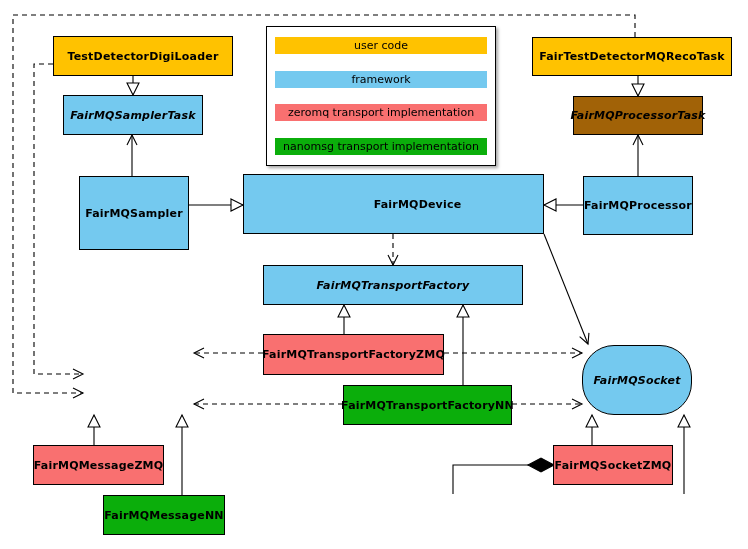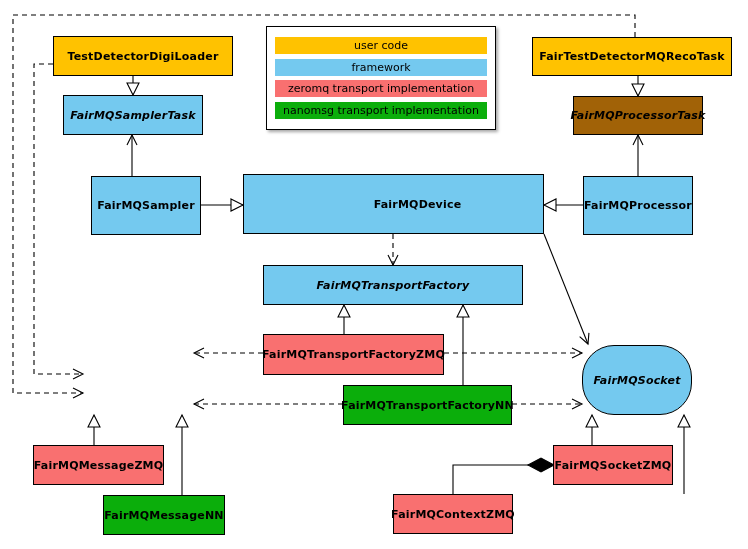--- a/index.html
+++ b/index.html
@@ -30,21 +30,21 @@
     font-weight: bold;
     color: #000000;
     white-space: nowrap;
     letter-spacing: 0.2px;
   }
   .node.abstract { font-style: italic; }
   .legend {
     position: absolute;
     z-index: 2;
     left: 266px; top: 26px;
-    width: 230px; height: 104px;
+    width: 230px; height: 140px;
     background: #ffffff;
     border: 1px solid #000000;
     box-sizing: border-box;
     box-shadow: 2px 2px 3px rgba(0,0,0,0.35);
     display: flex;
     flex-direction: column;
     justify-content: space-between;
     padding: 10px 8px;
   }
   .legend-item {
@@ -102,25 +102,24 @@
     <div class="legend-item" style="background-color: rgb(255, 194, 0);">user code</div>
     <div class="legend-item" style="background-color: rgb(116, 201, 239);">framework</div>
     <div class="legend-item" style="background-color: rgb(249, 112, 112);">zeromq transport implementation</div>
     <div class="legend-item" style="background-color: rgb(11, 174, 11);">nanomsg transport implementation</div>
   </div>
 
   <div class="node" style="left: 53px; top: 36px; width: 180px; height: 40px; background-color: rgb(255, 194, 0);">TestDetectorDigiLoader</div>
   <div class="node" style="left: 532px; top: 37px; width: 200px; height: 39px; background-color: rgb(255, 194, 0);">FairTestDetectorMQRecoTask</div>
   <div class="node abstract" style="left: 63px; top: 95px; width: 140px; height: 40px; background-color: rgb(116, 201, 239);">FairMQSamplerTask</div>
   <div class="node abstract" style="left: 573px; top: 96px; width: 130px; height: 39px; background-color: #a16207;">FairMQProcessorTask</div>
-  <div class="node" style="left: 91px; top: 176px; width: 110px; height: 59px; background-color: rgb(116, 201, 239);">FairMQSampler</div>
+  <div class="node" style="left: 79px; top: 176px; width: 110px; height: 74px; background-color: rgb(116, 201, 239);">FairMQSampler</div>
   <div class="node" style="left: 243px; top: 174px; width: 301px; height: 60px; background-color: rgb(116, 201, 239); padding-left: 48px;">FairMQDevice</div>
   <div class="node" style="left: 583px; top: 176px; width: 110px; height: 59px; background-color: rgb(116, 201, 239);">FairMQProcessor</div>
   <div class="node abstract" style="left: 263px; top: 265px; width: 260px; height: 40px; background-color: rgb(116, 201, 239);">FairMQTransportFactory</div>
   <div class="node" style="left: 263px; top: 334px; width: 181px; height: 41px; background-color: rgb(249, 112, 112);">FairMQTransportFactoryZMQ</div>
   <div class="node" style="left: 343px; top: 385px; width: 169px; height: 40px; background-color: rgb(11, 174, 11);">FairMQTransportFactoryNN</div>
   <div class="node" style="left: 33px; top: 445px; width: 131px; height: 40px; background-color: rgb(249, 112, 112);">FairMQMessageZMQ</div>
   <div class="node" style="left: 103px; top: 495px; width: 122px; height: 40px; background-color: rgb(11, 174, 11);">FairMQMessageNN</div>
   <div class="node abstract" style="left: 582px; top: 345px; width: 110px; height: 70px; background-color: rgb(116, 201, 239); border-radius: 32px;">FairMQSocket</div>
   <div class="node" style="left: 553px; top: 445px; width: 120px; height: 40px; background-color: rgb(249, 112, 112);">FairMQSocketZMQ</div>
-  <div class="node" style="left: 393px; top: 494px; width: 120px; height: 40px; background-color: rgb(249, 112, 112);">FairMQContextZMQ</div>
 
 </div>
 
 </body></html>

